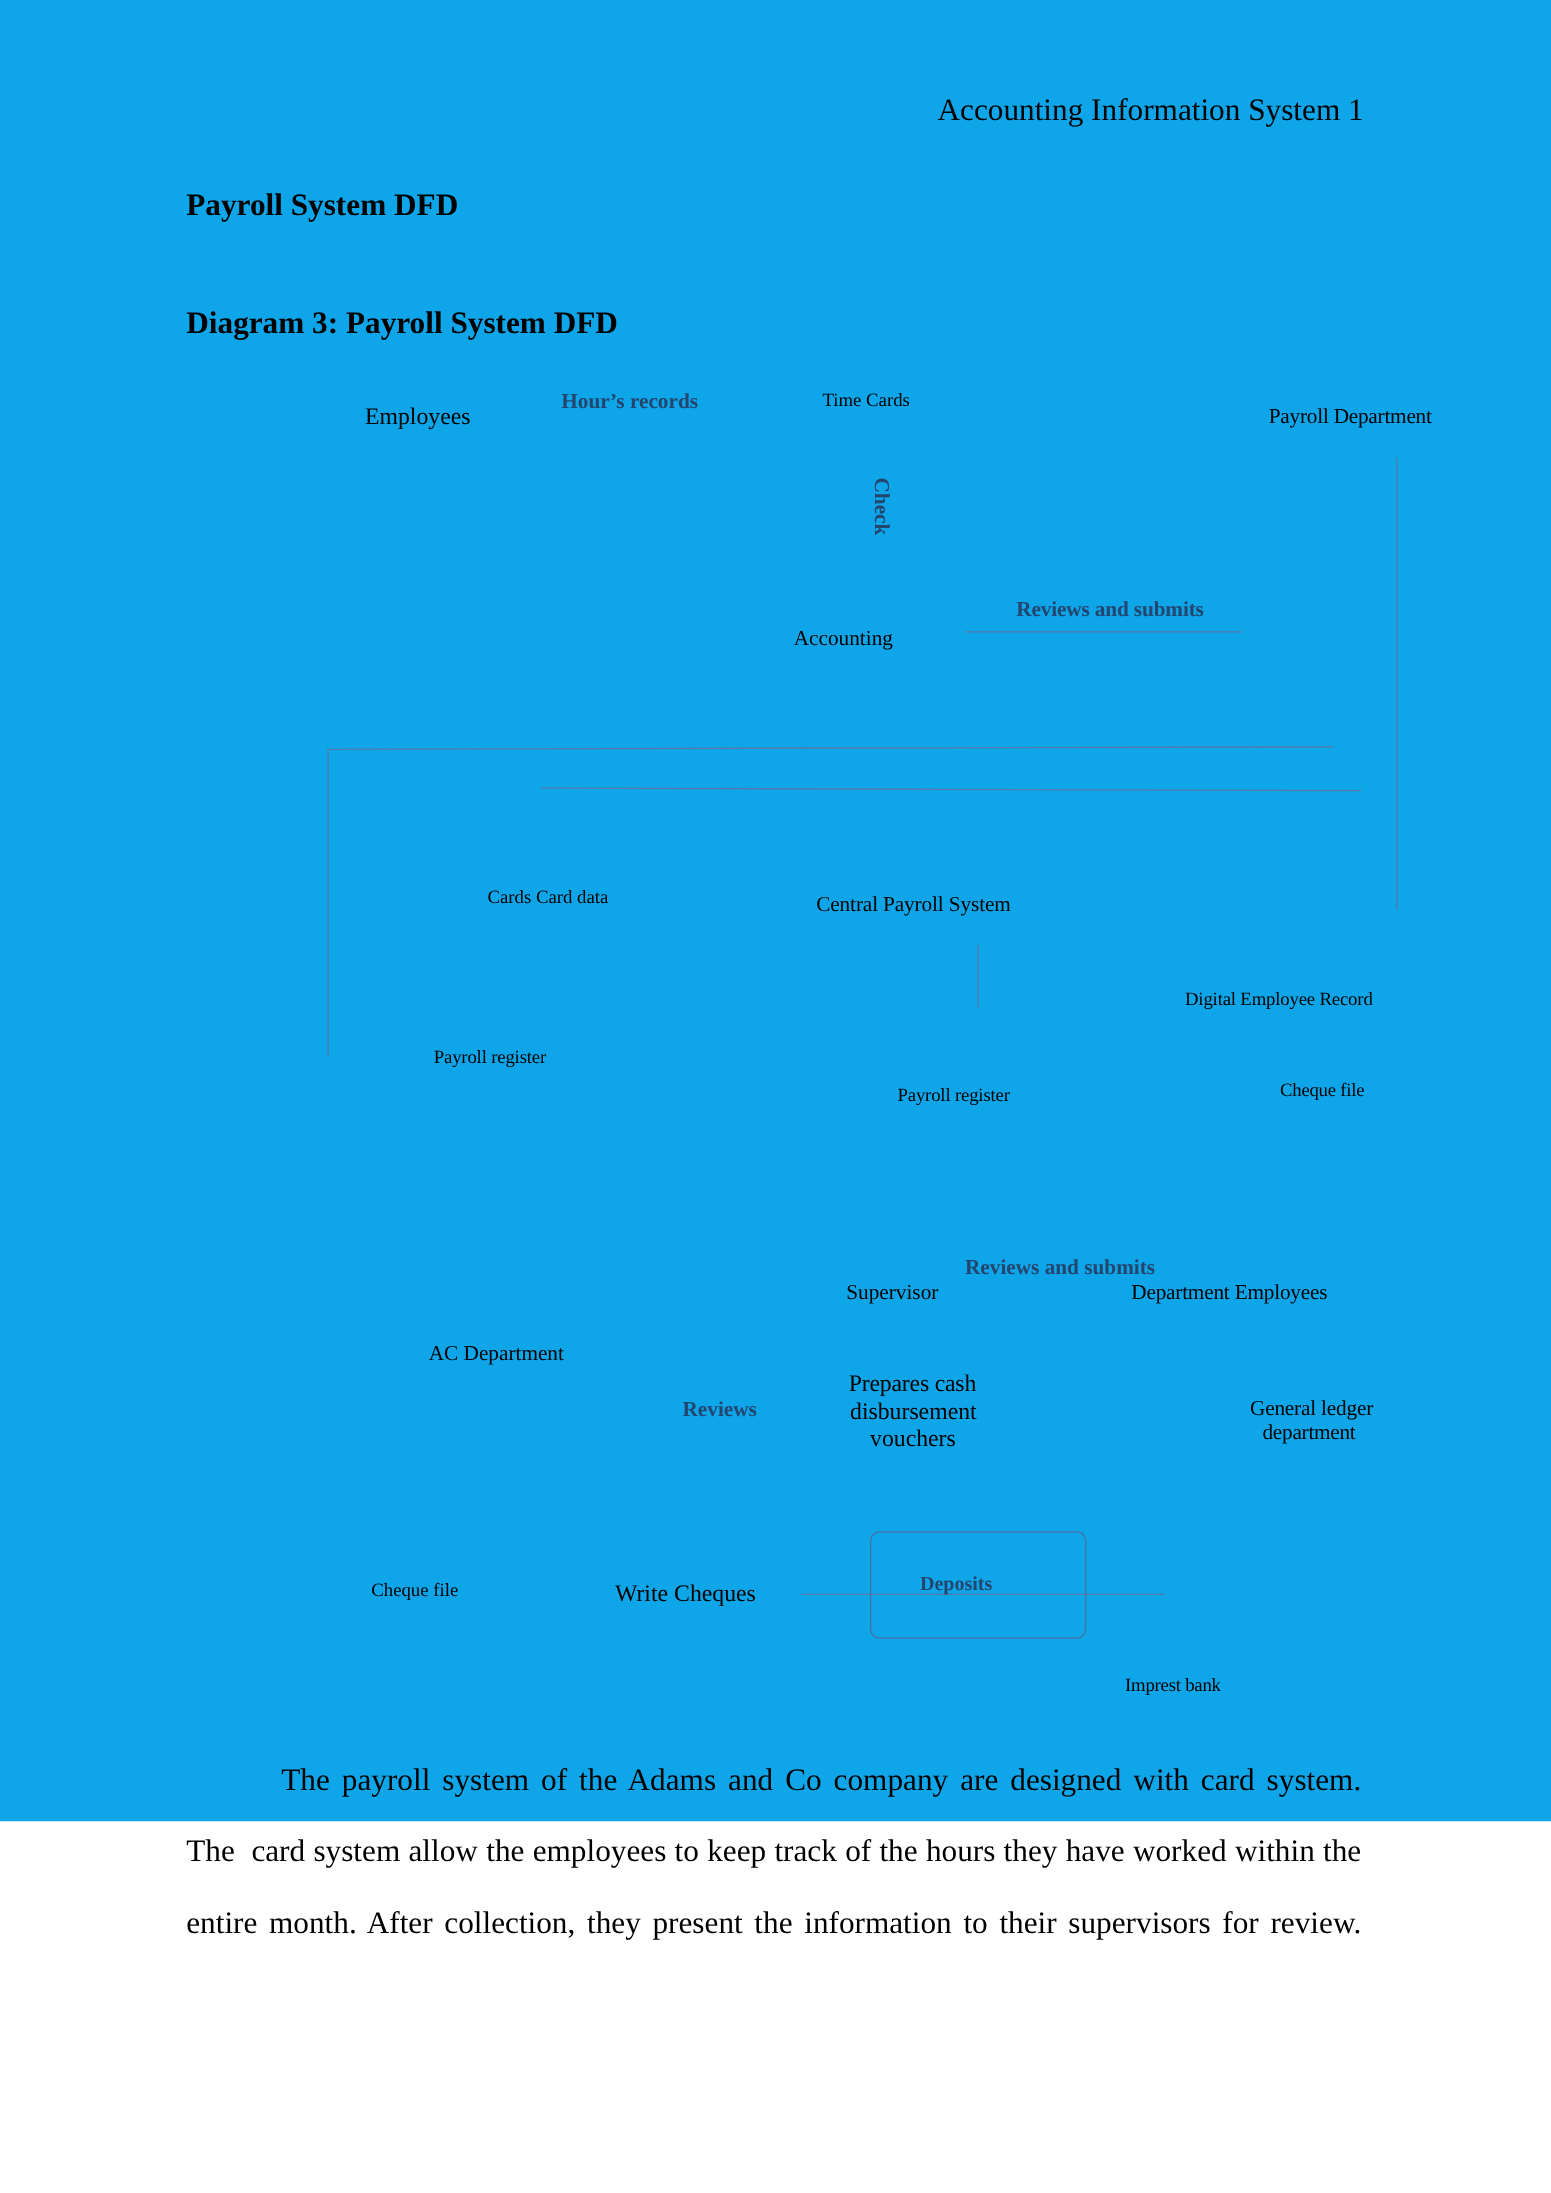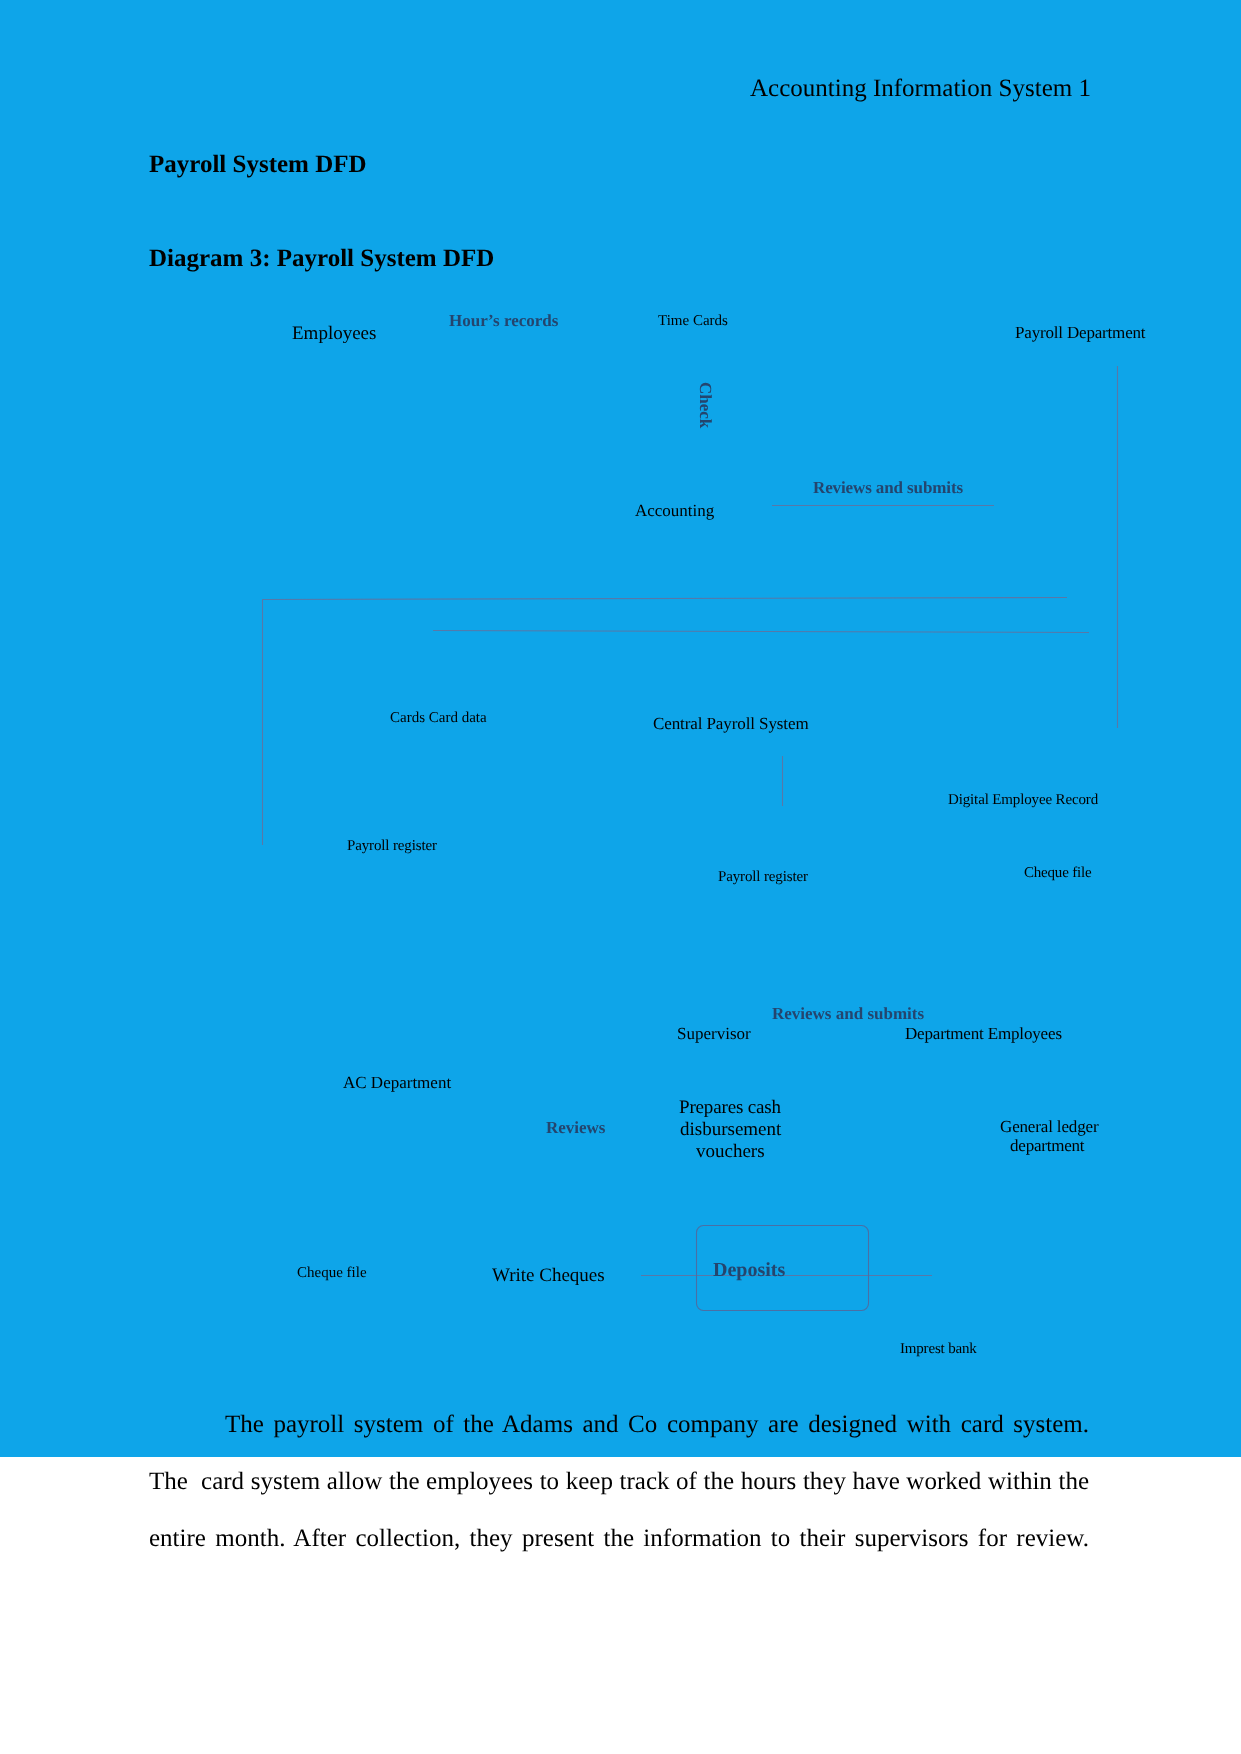--- a/index.html
+++ b/index.html
@@ -64,20 +64,20 @@
     <div class="lbl" style="left:905px;top:1025px;font-size:17px;letter-spacing:-0.16px">Department Employees</div>
     <div class="lbl" style="left:343px;top:1074px;font-size:17px">AC Department</div>
     <div class="lbl blue" style="left:546px;top:1119px;font-size:17px">Reviews</div>
     <div class="lbl" style="left:679px;top:1098px;font-size:19px;letter-spacing:-0.16px">Prepares cash</div>
     <div class="lbl" style="left:680px;top:1120px;font-size:19px">disbursement</div>
     <div class="lbl" style="left:696px;top:1142px;font-size:19px">vouchers</div>
     <div class="lbl" style="left:1000px;top:1118px;font-size:17px;letter-spacing:-0.15px">General ledger</div>
     <div class="lbl" style="left:1010px;top:1137px;font-size:17px;letter-spacing:-0.21px">department</div>
     <div class="lbl" style="left:297px;top:1266px;font-size:15px">Cheque file</div>
     <div class="lbl" style="left:492px;top:1266px;font-size:19px">Write Cheques</div>
-    <div class="lbl blue" style="left:713px;top:1260px;font-size:20px">Deposits</div>
+    <div class="lbl blue" style="left:736px;top:1260px;font-size:16px">Deposits</div>
     <div class="lbl" style="left:900px;top:1342px;font-size:15px;letter-spacing:-0.18px">Imprest bank</div>
 
   </div>
 
   <div class="para">The payroll system of the Adams and Co company are designed with card system. The &nbsp;card system allow the employees to keep track of the hours they have worked within the entire month. After collection, they present the information to their supervisors for review.</div>
 
 </div>
 
 </body></html>

